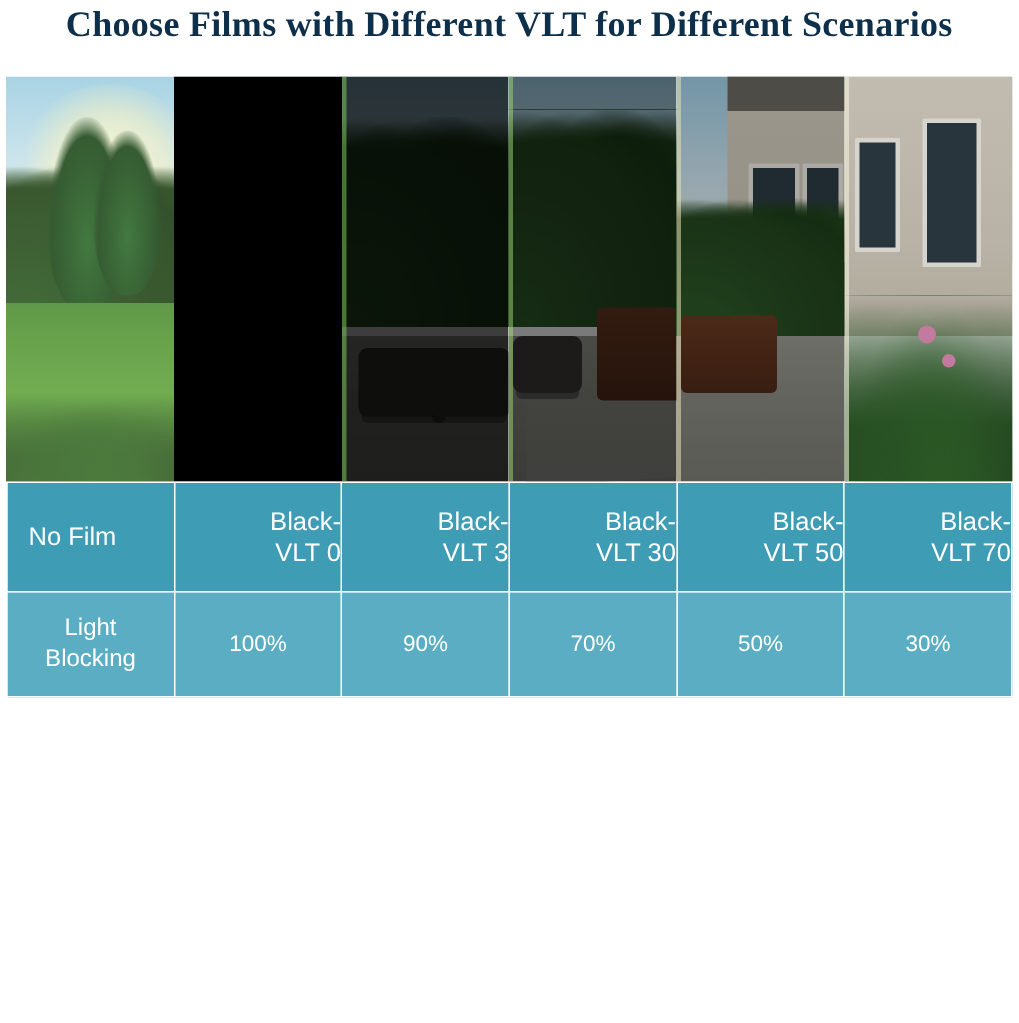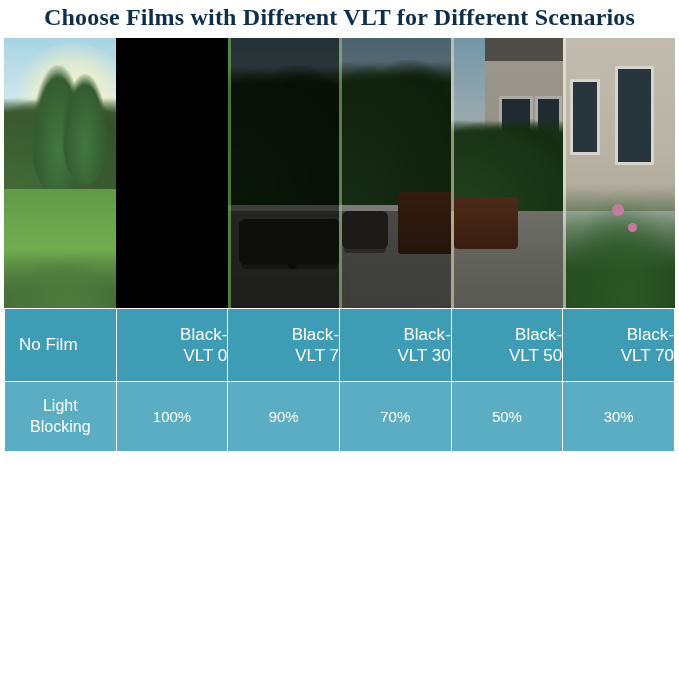--- a/index.html
+++ b/index.html
@@ -16,21 +16,21 @@
   #page {
     position: relative;
     width: 679px;
     height: 682px;
     background: #ffffff;
     box-sizing: border-box;
   }
 
   
   #title {
-    height: 38px;
+    height: 51px;
     line-height: 34px;
     text-align: center;
     font-family: "Liberation Serif", serif;
     font-size: 24px;
     font-weight: bold;
     color: #0d2f4a;
     letter-spacing: 0.2px;
     white-space: nowrap;
   }
 
@@ -321,21 +321,21 @@
   <table id="table">
     <thead>
       <tr>
         <th class="first">No Film</th>
         <th>
           <span>Black-</span><br>
           <span>VLT 0</span>
         </th>
         <th>
           <span>Black-</span><br>
-          <span>VLT 7</span>
+          <span>VLT 3</span>
         </th>
         <th>
           <span>Black-</span><br>
           <span>VLT 30</span>
         </th>
         <th>
           <span>Black-</span><br>
           <span>VLT 50</span>
         </th>
         <th>

